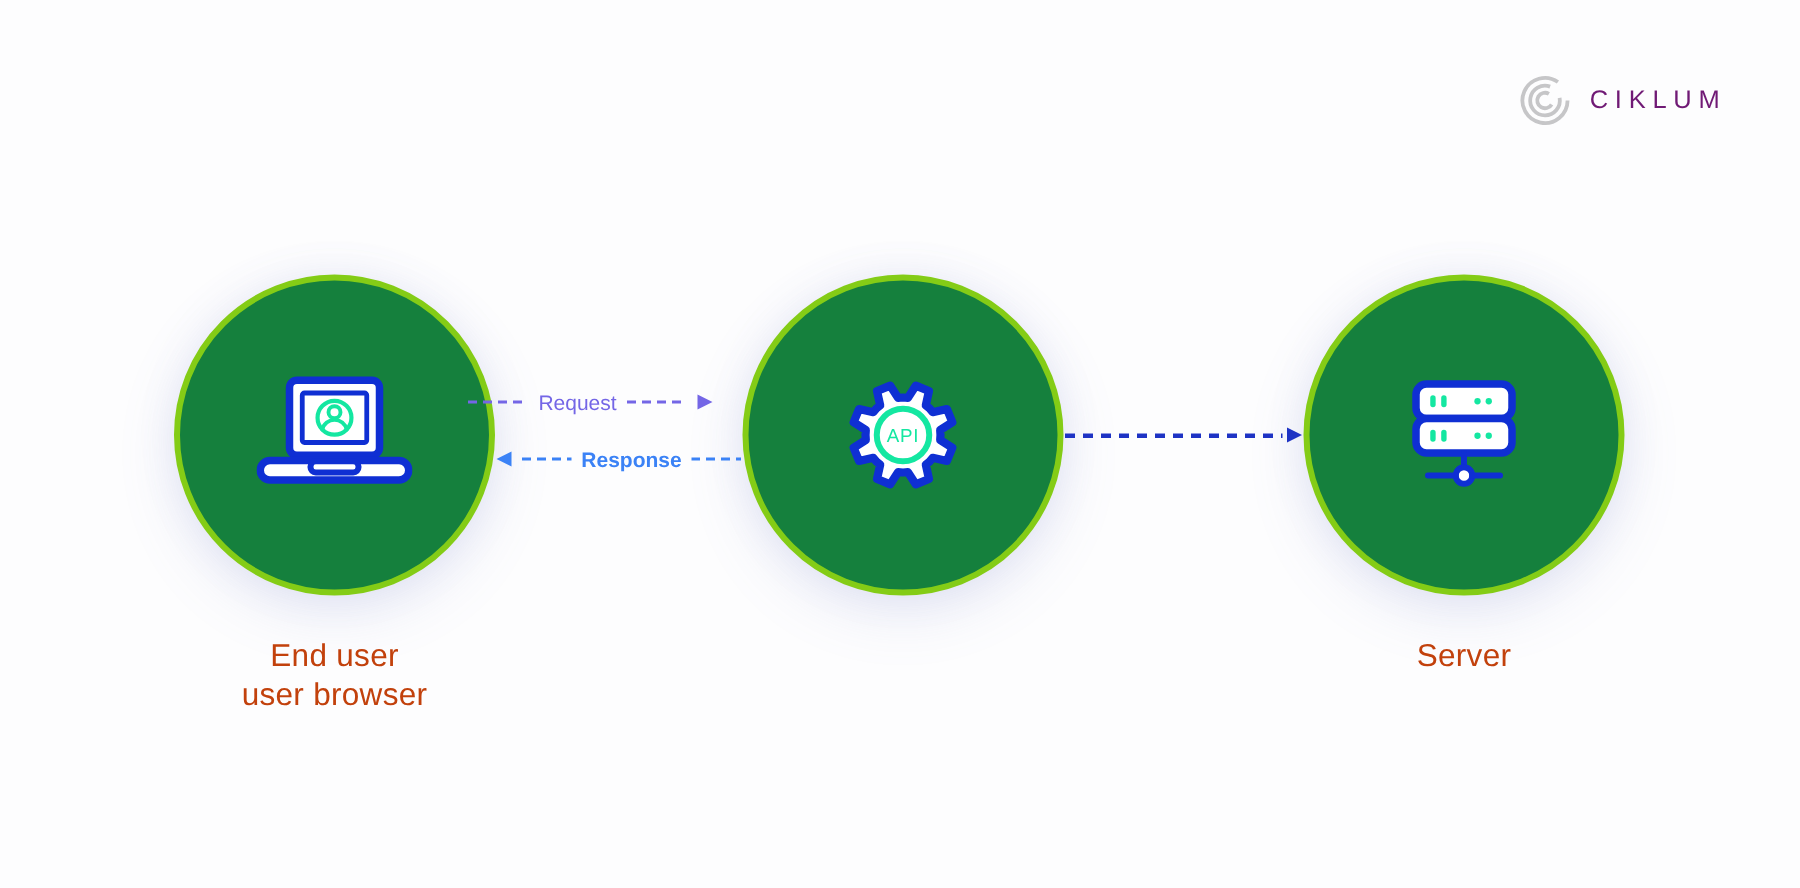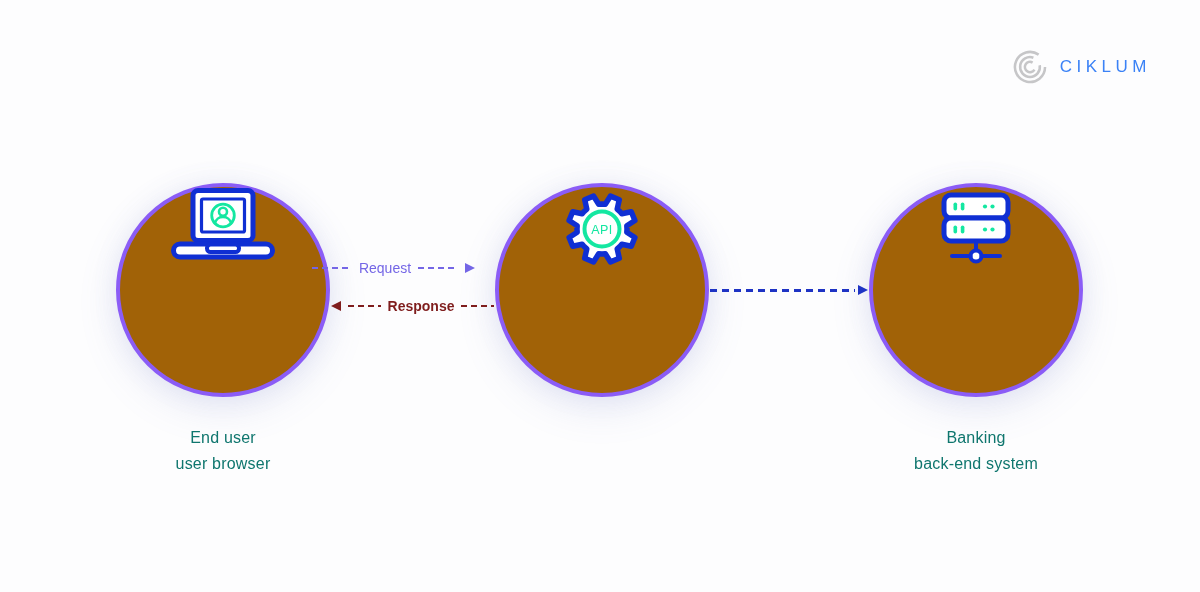--- a/index.html
+++ b/index.html
@@ -4,36 +4,36 @@
 <style>
   html,body{margin:0;padding:0;background:#fdfdfe;}
   .canvas{
     position:relative;width:1200px;height:592px;overflow:hidden;
     background:#fdfdfe;
     font-family:"Liberation Sans",sans-serif;
   }
 
   
   .logo{position:absolute;top:48px;right:49px;display:flex;align-items:center;gap:11px;}
-  .logo-text{font-size:17px;letter-spacing:4.5px;color:#3b82f6;font-weight:400;}
+  .logo-text{font-size:17px;letter-spacing:4.5px;color:#701a75;font-weight:400;}
 
   
   .node{position:absolute;top:183px;width:214px;text-align:center;}
   .node-circle{
     box-sizing:border-box;width:214px;height:214px;border-radius:50%;
-    border:4px solid #8b5cf6;background:#a16207;
-    display:flex;justify-content:center;
+    border:4px solid #84cc16;background:#15803d;
+    display:flex;align-items:center;justify-content:center;
     box-shadow:0 12px 38px rgba(118,128,198,.16),0 0 26px rgba(118,128,198,.10);
   }
-  .node-label{margin-top:28px;font-size:16px;line-height:26px;color:#0f766e;letter-spacing:.2px;}
+  .node-label{margin-top:28px;font-size:21px;line-height:26px;color:#c2410c;letter-spacing:.2px;}
 
   
   .conn{position:absolute;display:flex;align-items:center;gap:7px;}
   .conn-request {left:312px;top:259px;width:163px;height:18px;color:#7466e6;}
-  .conn-response{left:331px;top:297px;width:163px;height:18px;color:#7f1d1d;}
+  .conn-response{left:331px;top:297px;width:163px;height:18px;color:#3b82f6;}
   .conn-mid     {left:710px;top:281px;width:158px;height:18px;color:#1e33c4;gap:3px;}
   .dash{flex:1;height:2px;background:repeating-linear-gradient(90deg,currentColor 0 6px,transparent 6px 10px);}
   .dash.thick{height:3px;background:repeating-linear-gradient(90deg,currentColor 0 7px,transparent 7px 12px);}
   .head{width:0;height:0;flex:0 0 auto;}
   .head.right{border-top:5.5px solid transparent;border-bottom:5.5px solid transparent;border-left:10px solid currentColor;}
   .head.left {border-top:5.5px solid transparent;border-bottom:5.5px solid transparent;border-right:10px solid currentColor;}
   .conn-label{flex:0 0 auto;font-size:14px;font-weight:500;}
   .conn-response .conn-label{font-weight:700;}
 </style>
 </head>
@@ -101,22 +101,21 @@
           <circle cx="47" cy="19.5" r="2.1"></circle>
           <circle cx="54.5" cy="19.5" r="2.1"></circle>
           <rect x="15.5" y="38.5" width="3.6" height="8" rx="1.8"></rect>
           <rect x="22.8" y="38.5" width="3.6" height="8" rx="1.8"></rect>
           <circle cx="47" cy="42.5" r="2.1"></circle>
           <circle cx="54.5" cy="42.5" r="2.1"></circle>
         </g>
       </svg>
     </div>
     <div class="node-label">
-      <div>Banking</div>
-      <div>back-end system</div>
+      <div>Server</div>
     </div>
   </div>
 
   <div class="conn conn-request">
     <span class="dash"></span>
     <span class="conn-label">Request</span>
     <span class="dash"></span>
     <span class="head right"></span>
   </div>
 

